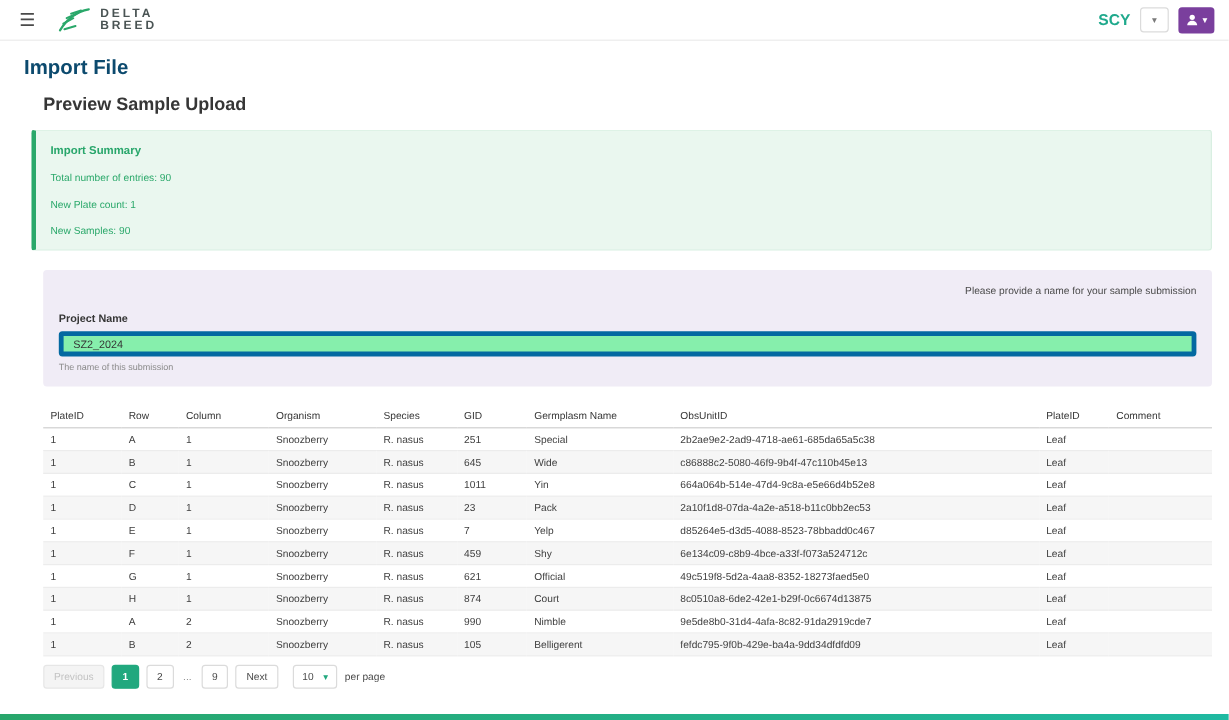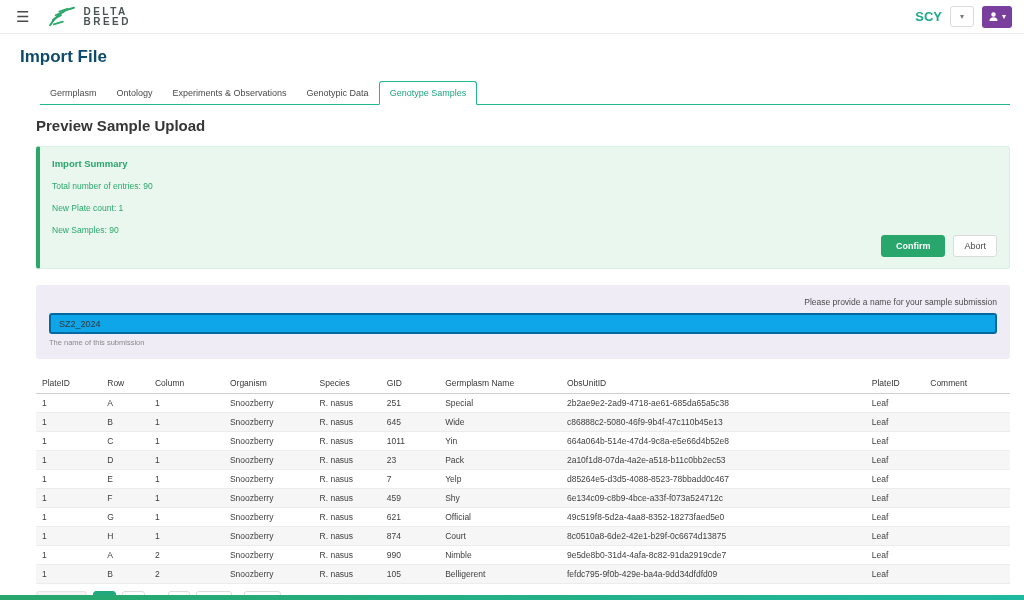--- a/index.html
+++ b/index.html
@@ -50,29 +50,28 @@
   .tab.active {
     color: #1fa482; background: #fff;
     border: 1px solid #20b791; border-bottom: 1px solid #fff;
     border-radius: 3px 3px 0 0; margin-bottom: -1px;
   }
 
   h2.section-title { font-size: 15px; font-weight: bold; color: #363636; margin: 12px 0 0 16px; }
 
   
   .summary-panel {
-    margin: 12px 0 0 16px;
+    margin: 12px 0 0 6px;
     background: #eaf7ef;
     border: 1px solid #d9efe2;
     border-left: 4px solid #2aa86a;
     border-radius: 3px;
     padding: 11px 12px;
     display: flex;
     min-height: 99px;
-    flex-direction: column;
   }
   .summary-title { color: #28a66b; font-weight: bold; font-size: 9.5px; }
   .summary-line { color: #2aa86a; font-size: 8.5px; margin-top: 12px; }
   .summary-actions { margin-left: auto; display: flex; align-items: flex-start; gap: 8px; }
   .btn-confirm {
     background: #28a66b; color: #fff; border: 1px solid #28a66b; border-radius: 3px;
     font-size: 9px; font-weight: bold; padding: 5px 14px; cursor: pointer;
   }
   .btn-abort {
     background: #fff; color: #4a4a4a; border: 1px solid #dbdbdb; border-radius: 3px;
@@ -83,24 +82,24 @@
   .form-panel {
     margin: 16px 0 0 16px;
     background: #f0ecf6;
     border-radius: 3px;
     padding: 12px 13px;
   }
   .form-prompt { font-size: 8.5px; color: #4a4a4a; text-align: right; }
   .form-label { font-size: 9px; font-weight: bold; color: #363636; margin-top: 13px; }
   .form-input {
     width: 100%; height: 21px; margin-top: 6px;
-    border: 2px solid #0369a1; border-radius: 3px;
+    border: 4px solid #0369a1; border-radius: 3px;
     font-size: 9px; padding: 0 8px; color: #363636;
     font-family: "Liberation Sans", sans-serif;
-    background: #0ea5e9;
+    background: #86efac;
   }
   .form-help { font-size: 7.5px; color: #8a8a8a; margin-top: 4px; }
 
   
   table.sample-table {
     width: calc(100% - 16px);
     margin: 14px 0 0 16px;
     border-collapse: collapse;
     table-layout: fixed;
     font-size: 8.5px;
@@ -181,45 +180,35 @@
         </svg>
       </span>
       <span>▾</span>
     </span>
   </div>
 </header>
 
 <main>
   <h1 class="page-title">Import File</h1>
 
-  <nav class="tabs">
-    <div class="tab">Germplasm</div>
-    <div class="tab">Ontology</div>
-    <div class="tab">Experiments &amp; Observations</div>
-    <div class="tab">Genotypic Data</div>
-    <div class="tab active">Genotype Samples</div>
-  </nav>
 
   <h2 class="section-title">Preview Sample Upload</h2>
 
   <section class="summary-panel">
     <div>
       <div class="summary-title">Import Summary</div>
       <div class="summary-line">Total number of entries: 90</div>
       <div class="summary-line">New Plate count: 1</div>
       <div class="summary-line">New Samples: 90</div>
     </div>
-    <div class="summary-actions">
-      <button class="btn-confirm">Confirm</button>
-      <button class="btn-abort">Abort</button>
-    </div>
   </section>
 
   <section class="form-panel">
     <div class="form-prompt">Please provide a name for your sample submission</div>
+    <div class="form-label">Project Name</div>
     <input class="form-input" type="text" value="SZ2_2024" style="">
     <div class="form-help">The name of this submission</div>
   </section>
 
   <table class="sample-table">
     <colgroup>
       <col class="col-plate">
         <col class="col-row">
         <col class="col-col">
         <col class="col-org">

